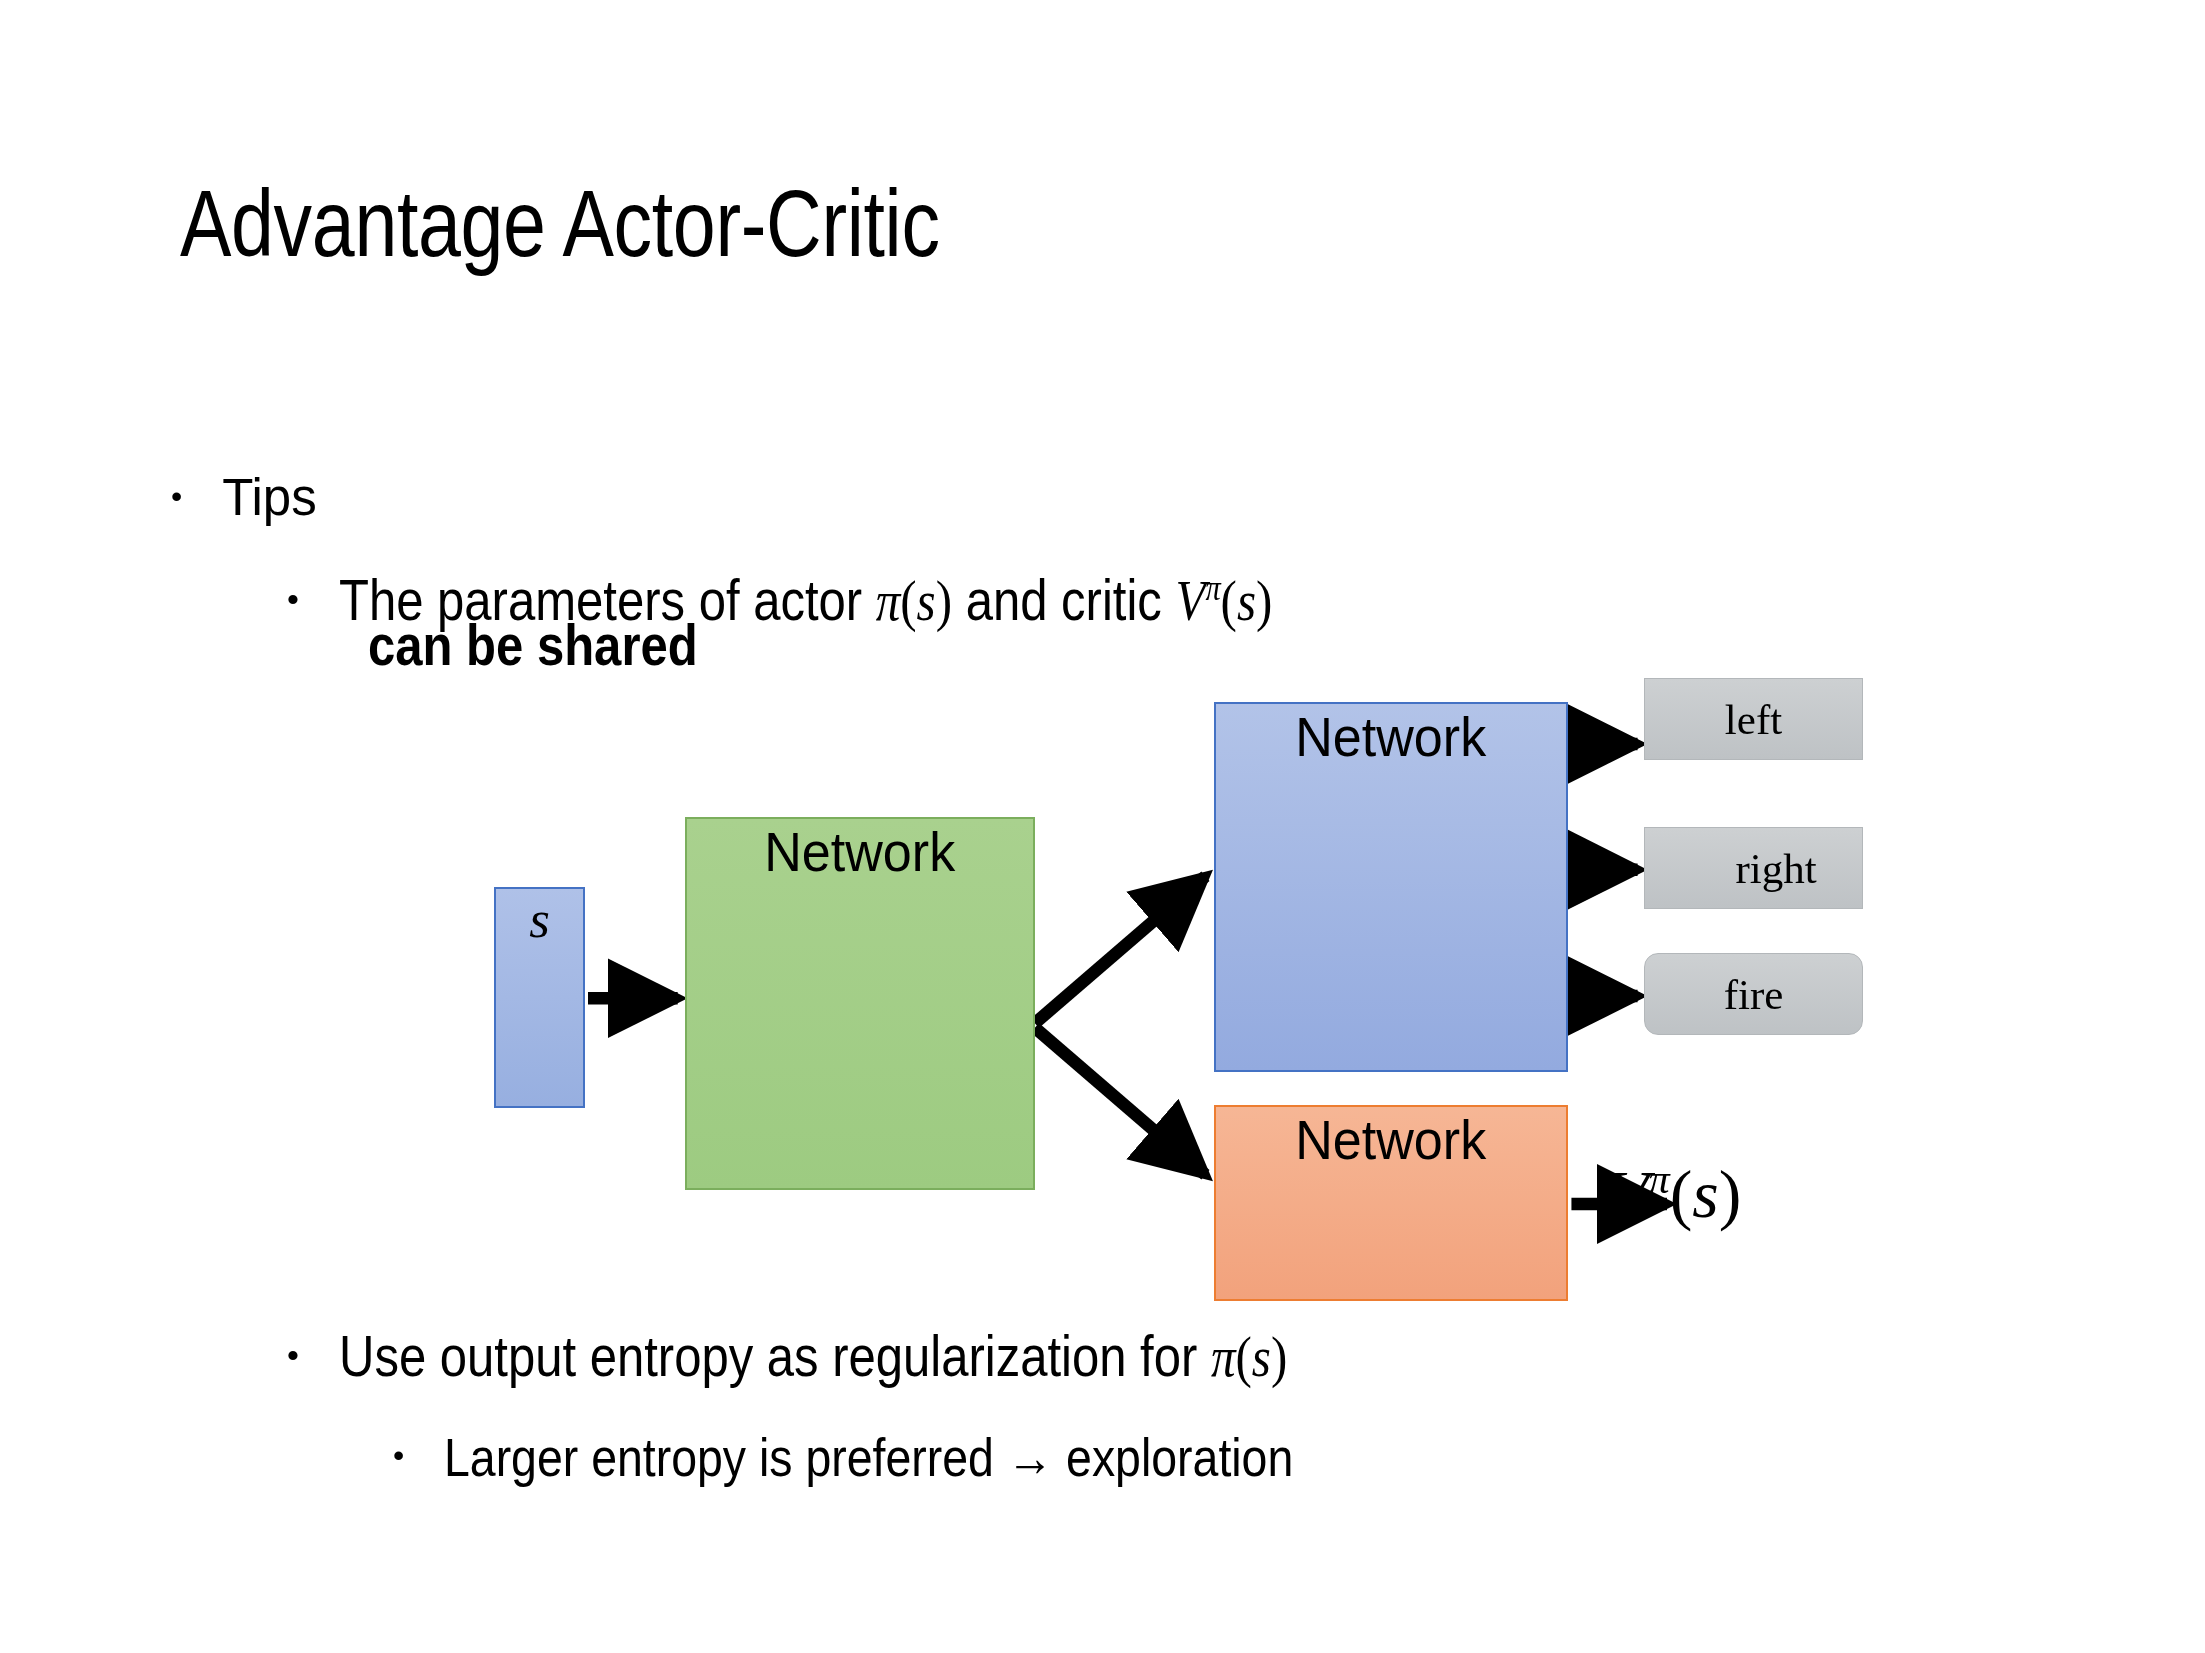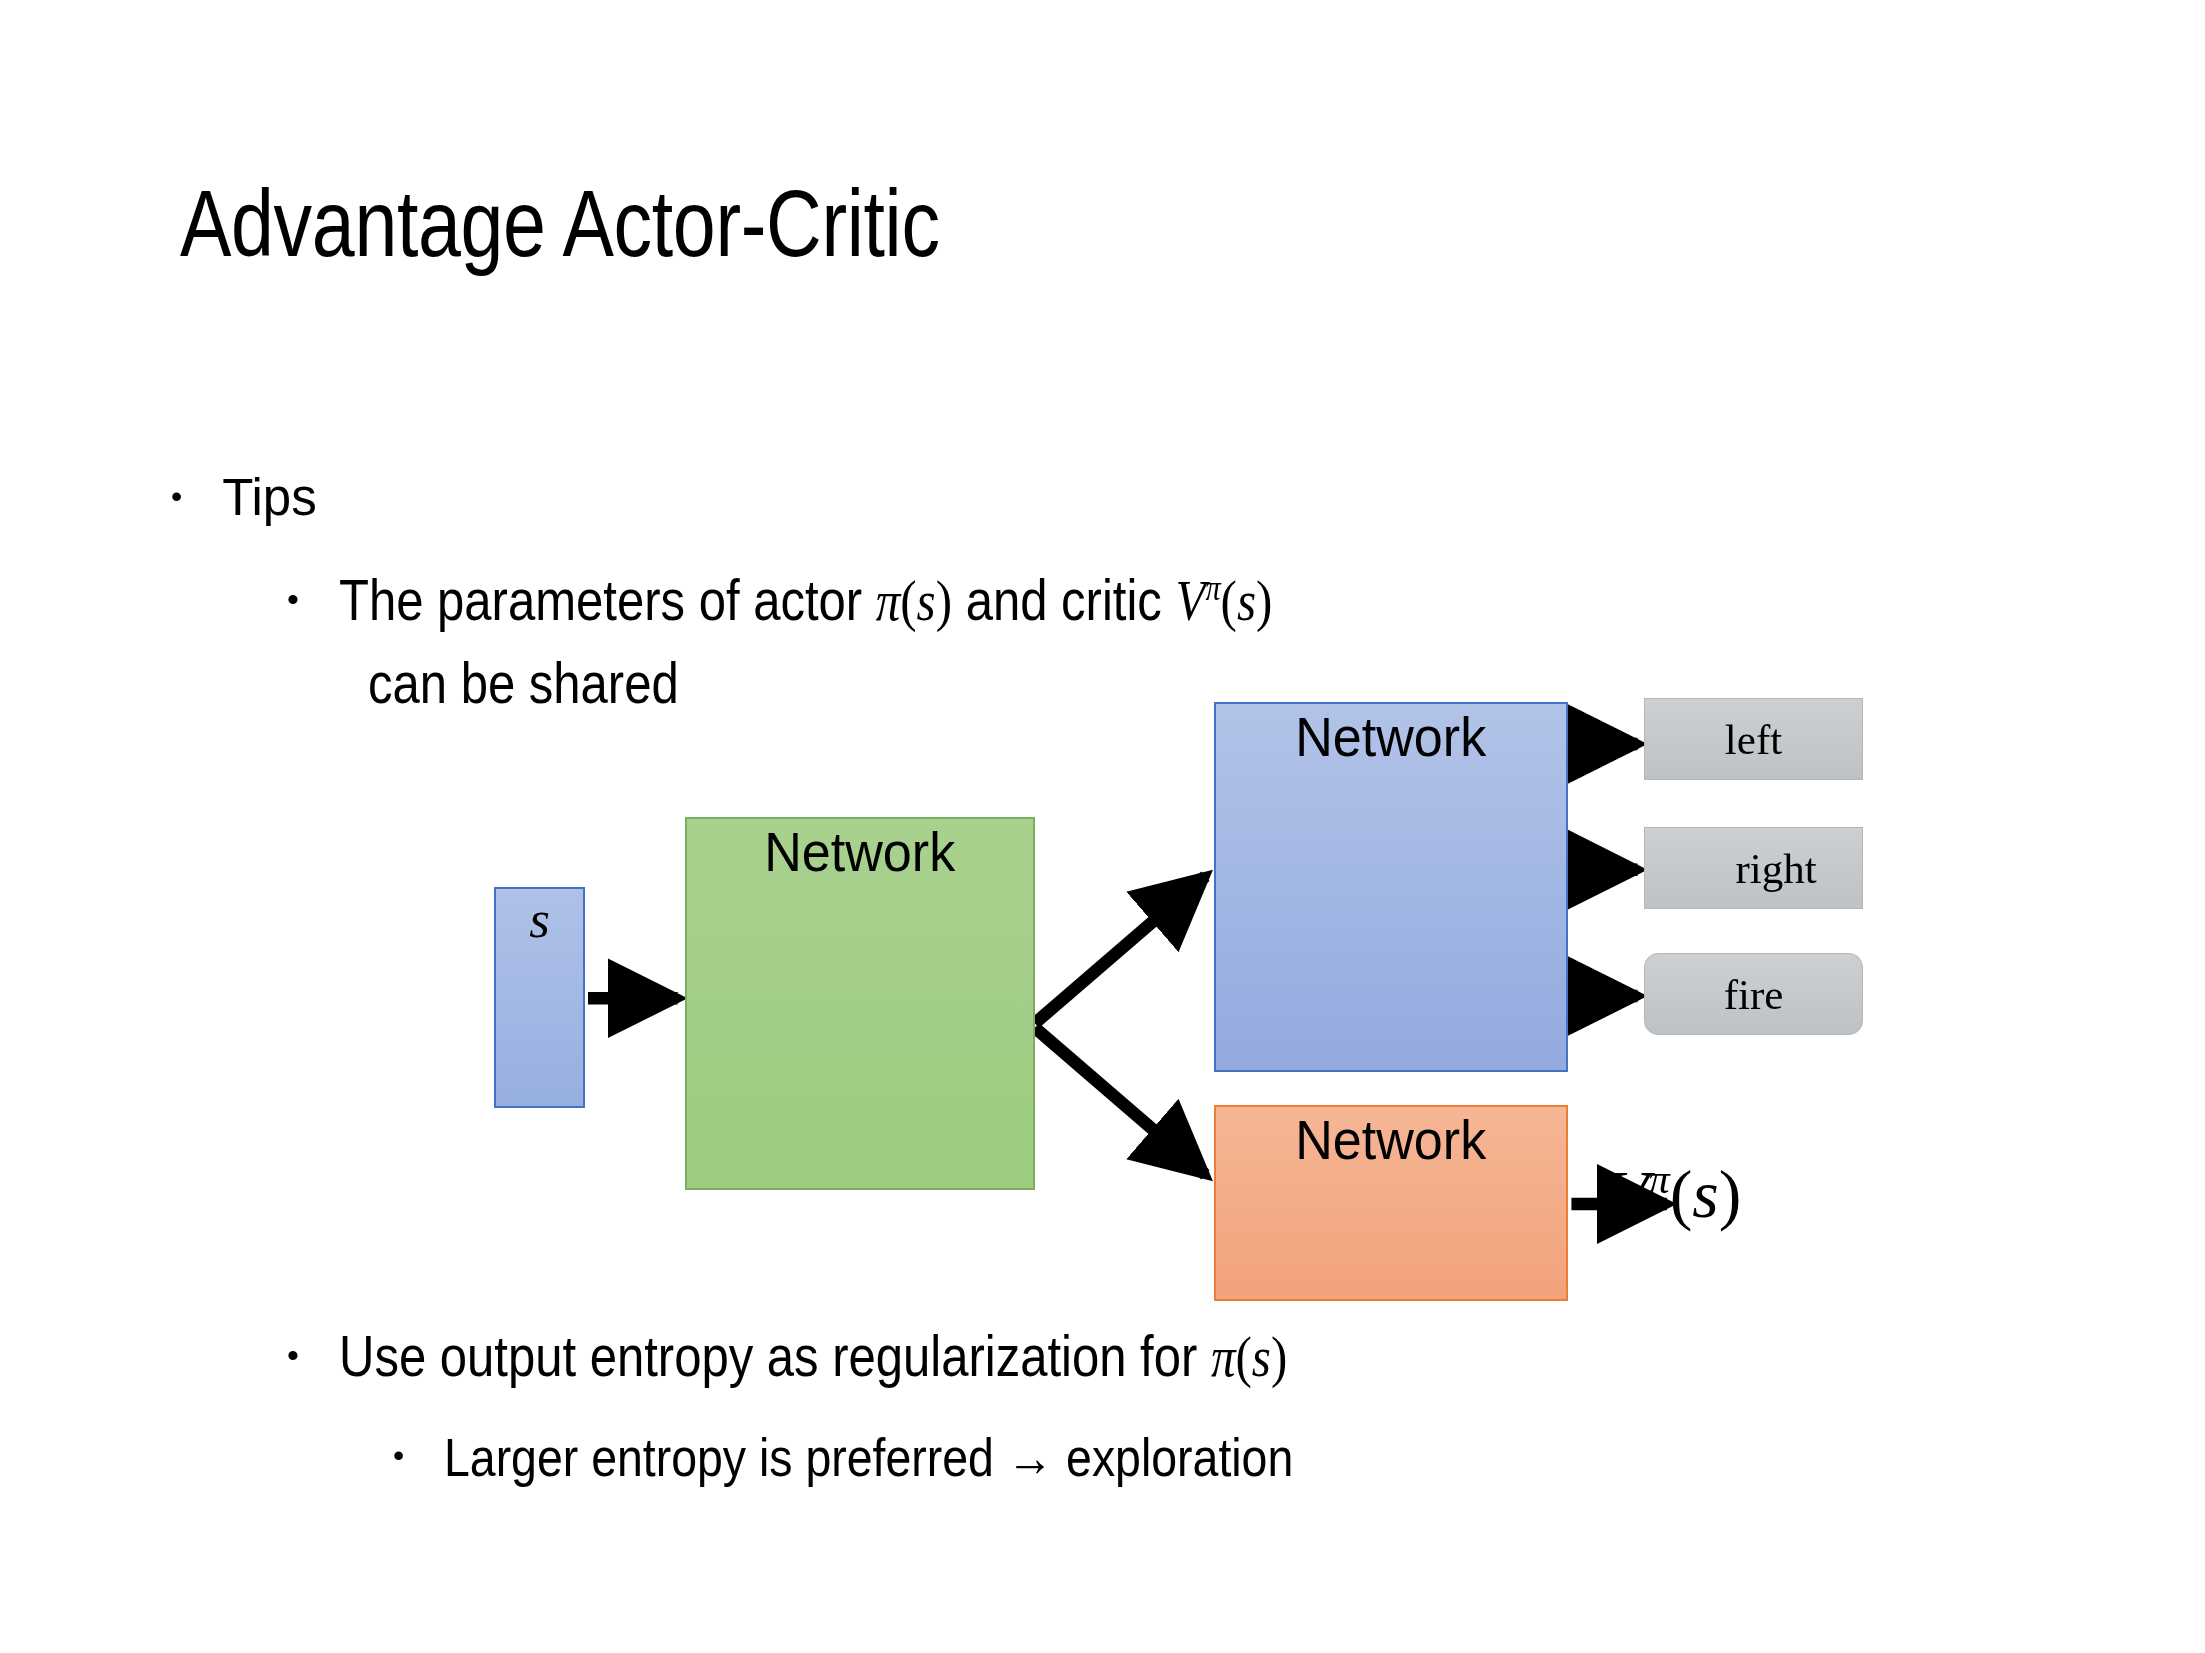--- a/index.html
+++ b/index.html
@@ -59,21 +59,21 @@
   .lvl2 { font-size: 57px; }
   .lvl2 .bullet-mark { font-size: 34px; position: relative; top: 14.7px; }
   .lvl3 { font-size: 54px; }
   .lvl3 .bullet-mark { font-size: 32px; position: relative; top: 13.2px; }
 
   .squeeze { display: inline-block; transform: scaleX(0.86); transform-origin: left center; }
 
   
   #bullet-tips       { left: 171px;  top: 468px; }
   #bullet-shared     { left: 287px;  top: 567px; }
-  #shared-line2      { position: absolute; left: 344px; top: 650px; white-space: nowrap; }
+  #shared-line2      { position: absolute; left: 344px; top: 612px; white-space: nowrap; font-weight: bold; }
   #bullet-entropy    { left: 287px;  top: 1323px; }
   #bullet-larger     { left: 393px;  top: 1426px; }
 
   
   .math {
     font-family: "Liberation Serif", "DejaVu Serif", serif;
     font-style: italic;
     white-space: nowrap;
   }
   .math .sup {
@@ -168,21 +168,21 @@
     display: flex;
     align-items: center;
     justify-content: center;
     pointer-events: auto;
   }
   .action-box span {
     font-family: "Liberation Serif", "DejaVu Serif", serif;
     font-size: 43px;
     color: #000000;
   }
-  #action-left  { left: 1644px; top: 698px; }
+  #action-left  { left: 1644px; top: 678px; }
   #action-right { left: 1644px; top: 827px; padding-left: 45px; }
   #action-fire  { left: 1644px; top: 953px; border-radius: 14px; }
 
   
   #value-output {
     position: absolute;
     left: 1607px;
     top: 1154px;
     font-size: 68px;
     pointer-events: auto;

